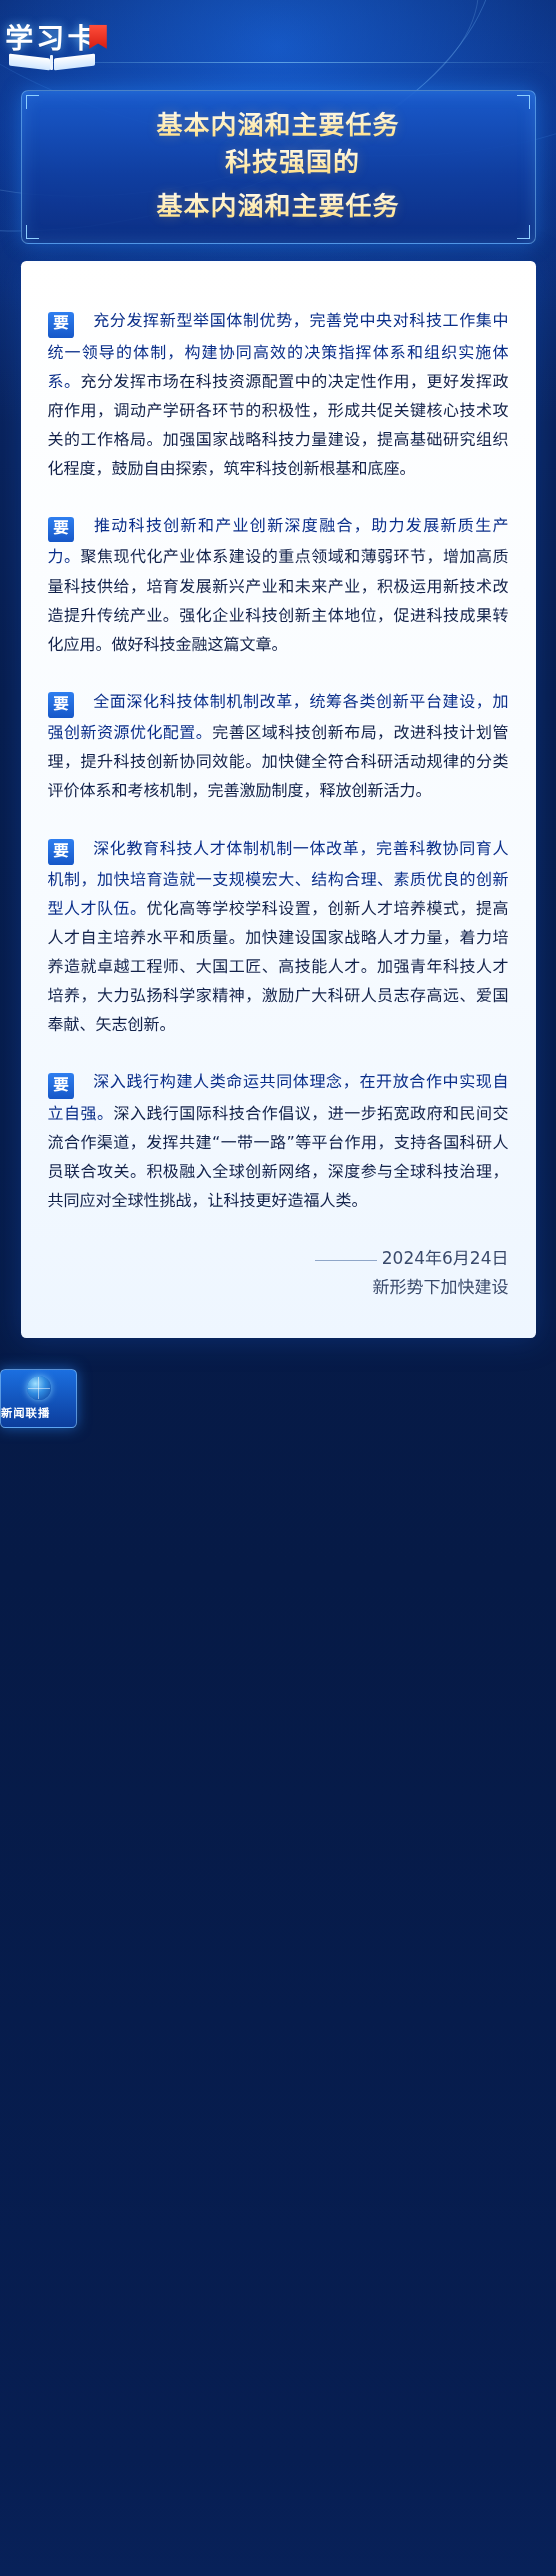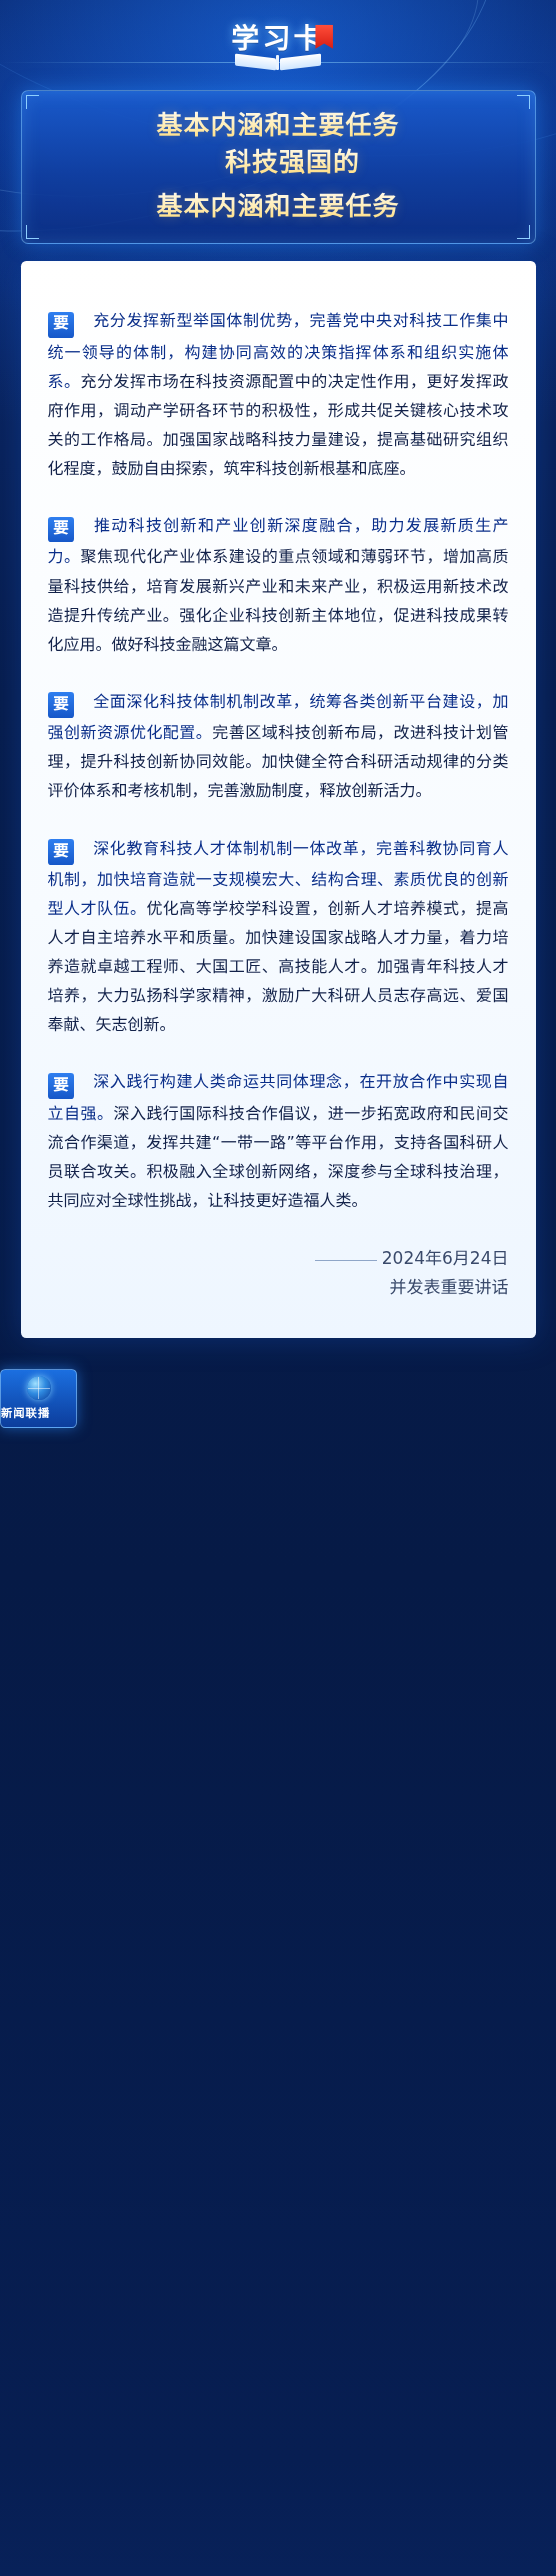--- a/index.html
+++ b/index.html
@@ -39,21 +39,20 @@
     height: 1px;
     background: linear-gradient(90deg, rgba(90,170,255,0) 0%, rgba(150,220,255,0.55) 50%, rgba(90,170,255,0) 100%);
     pointer-events: none;
   }
 
   
   .logo-wrap {
     position: relative;
     width: 100%;
     padding-top: 21.6px;
-    text-align: center;
     z-index: 5;
   }
   .logo-badge {
     display: inline-block;
     position: relative;
     padding: 2.1px 5.2px 8.2px;
   }
   .logo-text {
     font-family: "DejaVu Serif", "Liberation Serif", serif;
     font-size: 28px;
@@ -294,21 +293,21 @@
     <div class="section">
       <p class="para">
         <span class="yao">要</span><span class="lead">深入践行构建人类命运共同体理念，在开放合作中实现自立自强。</span><span>深入践行国际科技合作倡议，进一步拓宽政府和民间交流合作渠道，发挥共建“一带一路”等平台作用，支持各国科研人员联合攻关。积极融入全球创新网络，深度参与全球科技治理，共同应对全球性挑战，让科技更好造福人类。</span>
       </p>
     </div>
 
     <div class="signature">
       <div>
         <span class="sig-rule"></span><span>2024年6月24日</span>
       </div>
-      <div>并发表重要讲话</div>
+      <div>新形势下加快建设</div>
     </div>
 
   </div>
 
   <div class="footer">
     <div class="footer-badge">
       <div class="footer-globe"></div>
       <div class="footer-label">新闻联播</div>
     </div>
   </div>

